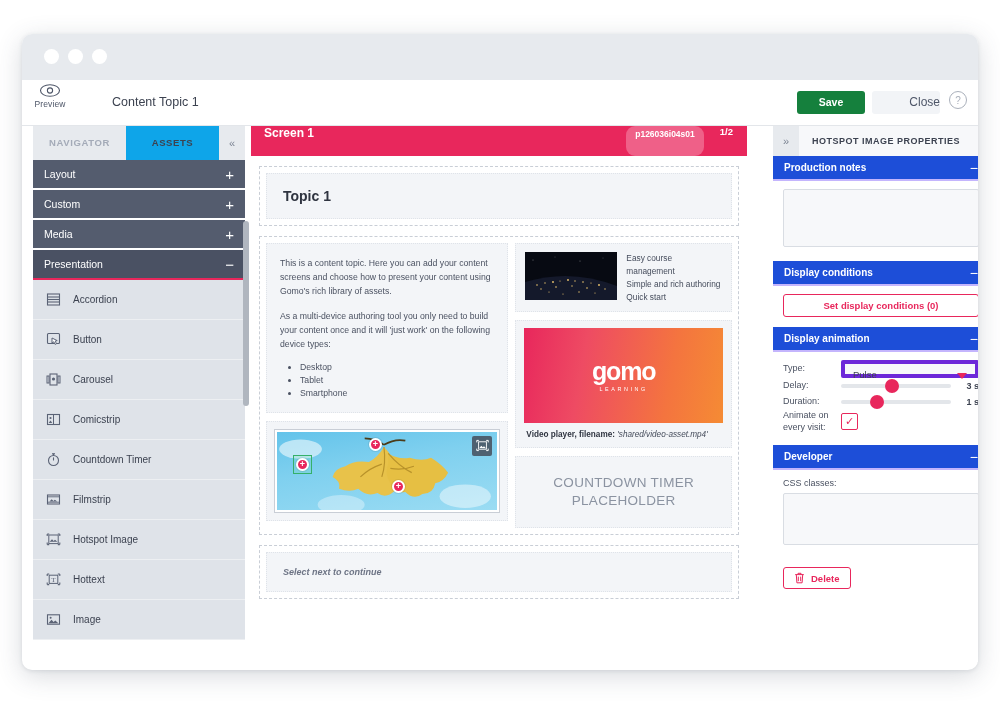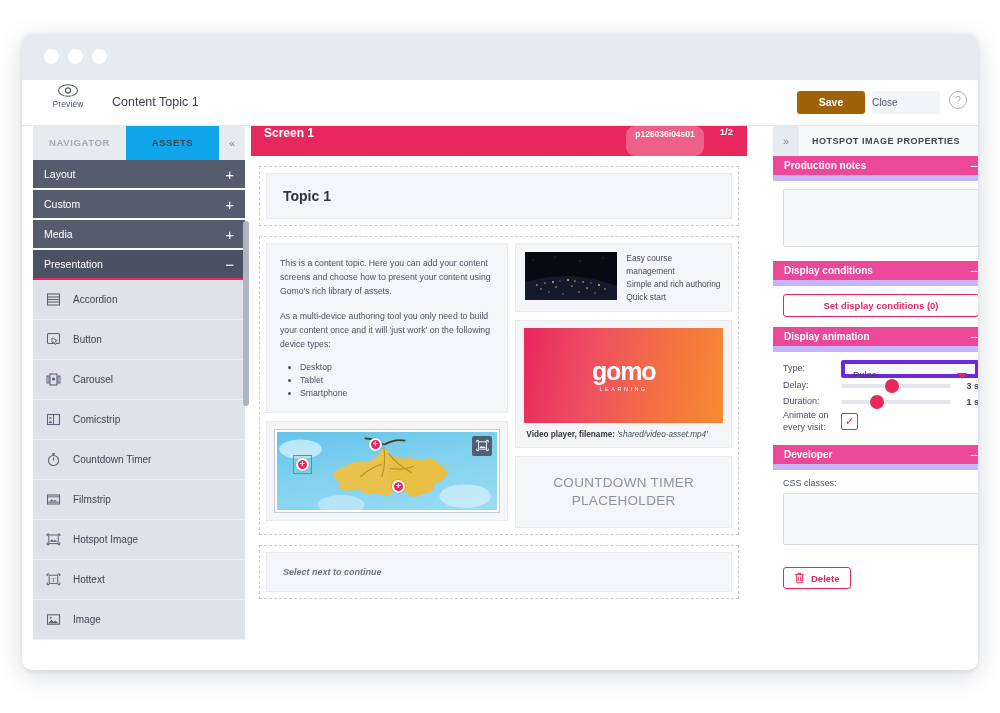--- a/index.html
+++ b/index.html
@@ -31,42 +31,42 @@
   .dot { width: 15px; height: 15px; border-radius: 50%; background: #ffffff; }
 
   
   .toolbar {
     position: absolute; left: 0; top: 46px;
     width: 100%; height: 46px;
     background: #ffffff;
     border-bottom: 1px solid #e3e6ea;
   }
   .preview-btn {
-    position: absolute; left: 22px; top: 3px;
+    position: absolute; left: 4px; top: 3px;
     width: 48px; text-align: center;
     color: #4e5668; cursor: pointer;
   }
   .preview-btn .eye { display:block; margin: 0 auto 1px; }
   .preview-btn .plabel { font-size: 8.5px; letter-spacing: .1px; }
   .doc-title {
     position: absolute; left: 90px; top: 15px;
     font-size: 12.5px; color: #3c4250;
   }
   .btn-save {
     position: absolute; right: 113px; top: 11px;
     width: 68px; height: 23px; line-height: 23px;
-    background: #a16207; color: #fff;
+    background: #15803d; color: #fff;
     font-size: 10.5px; font-weight: bold; text-align: center;
     border-radius: 3px; cursor: pointer;
   }
   .btn-close {
     position: absolute; right: 38px; top: 11px;
     width: 68px; height: 23px; line-height: 23px;
     background: #f2f4f7; color: #4e5668;
-    font-size: 10px; text-align: left;
+    font-size: 12px; text-align: right;
     border-radius: 3px; cursor: pointer;
   }
   .btn-help {
     position: absolute; right: 10px; top: 10px;
     width: 20px; height: 20px; cursor: pointer;
   }
 
   
   .workspace { position: absolute; left:0; top: 92px; width: 100%; bottom: 8px; }
 
@@ -184,23 +184,23 @@
     background: #ffffff;
   }
   .rp-head { display: flex; height: 30px; background: #f7f8fa; }
   .rp-expand {
     width: 26px; height: 30px; line-height: 30px; text-align:center;
     background: #e7eaee; color: #7d8594; font-size: 11px; cursor: pointer;
   }
   .rp-title { flex:1; line-height: 30px; padding-left: 13px; font-size: 9px; font-weight: bold; letter-spacing: .5px; color: #3c4250; }
   .rp-body { position:absolute; top:30px; left:0; right:0; bottom:0; overflow:hidden; background:#fff; }
   .sec-head {
-    height: 25px; background: #ec4899; color:#fff;
+    height: 25px; background: #1d4ed8; color:#fff;
     display:flex; align-items:center; cursor:pointer;
-    border-bottom: 6px solid #c4b5fd;
+    border-bottom: 2px solid #c4b5fd;
   }
   .sec-head .sh-label { flex:1; font-size: 10px; font-weight: bold; padding-left: 11px; }
   .sec-head .sh-sign { font-size: 14px; padding-right: 11px; line-height: 1; font-weight: 300; }
   .sec-body { background: #fff; padding: 8px 10px 10px; }
   .ta {
     width: 100%; border: 1px solid #d9dde3; background: #f7f8fa;
     border-radius: 2px; resize: none; outline: none;
     font-family: "Liberation Sans", sans-serif; font-size: 9px; color: #3c4250;
     padding: 5px;
   }

